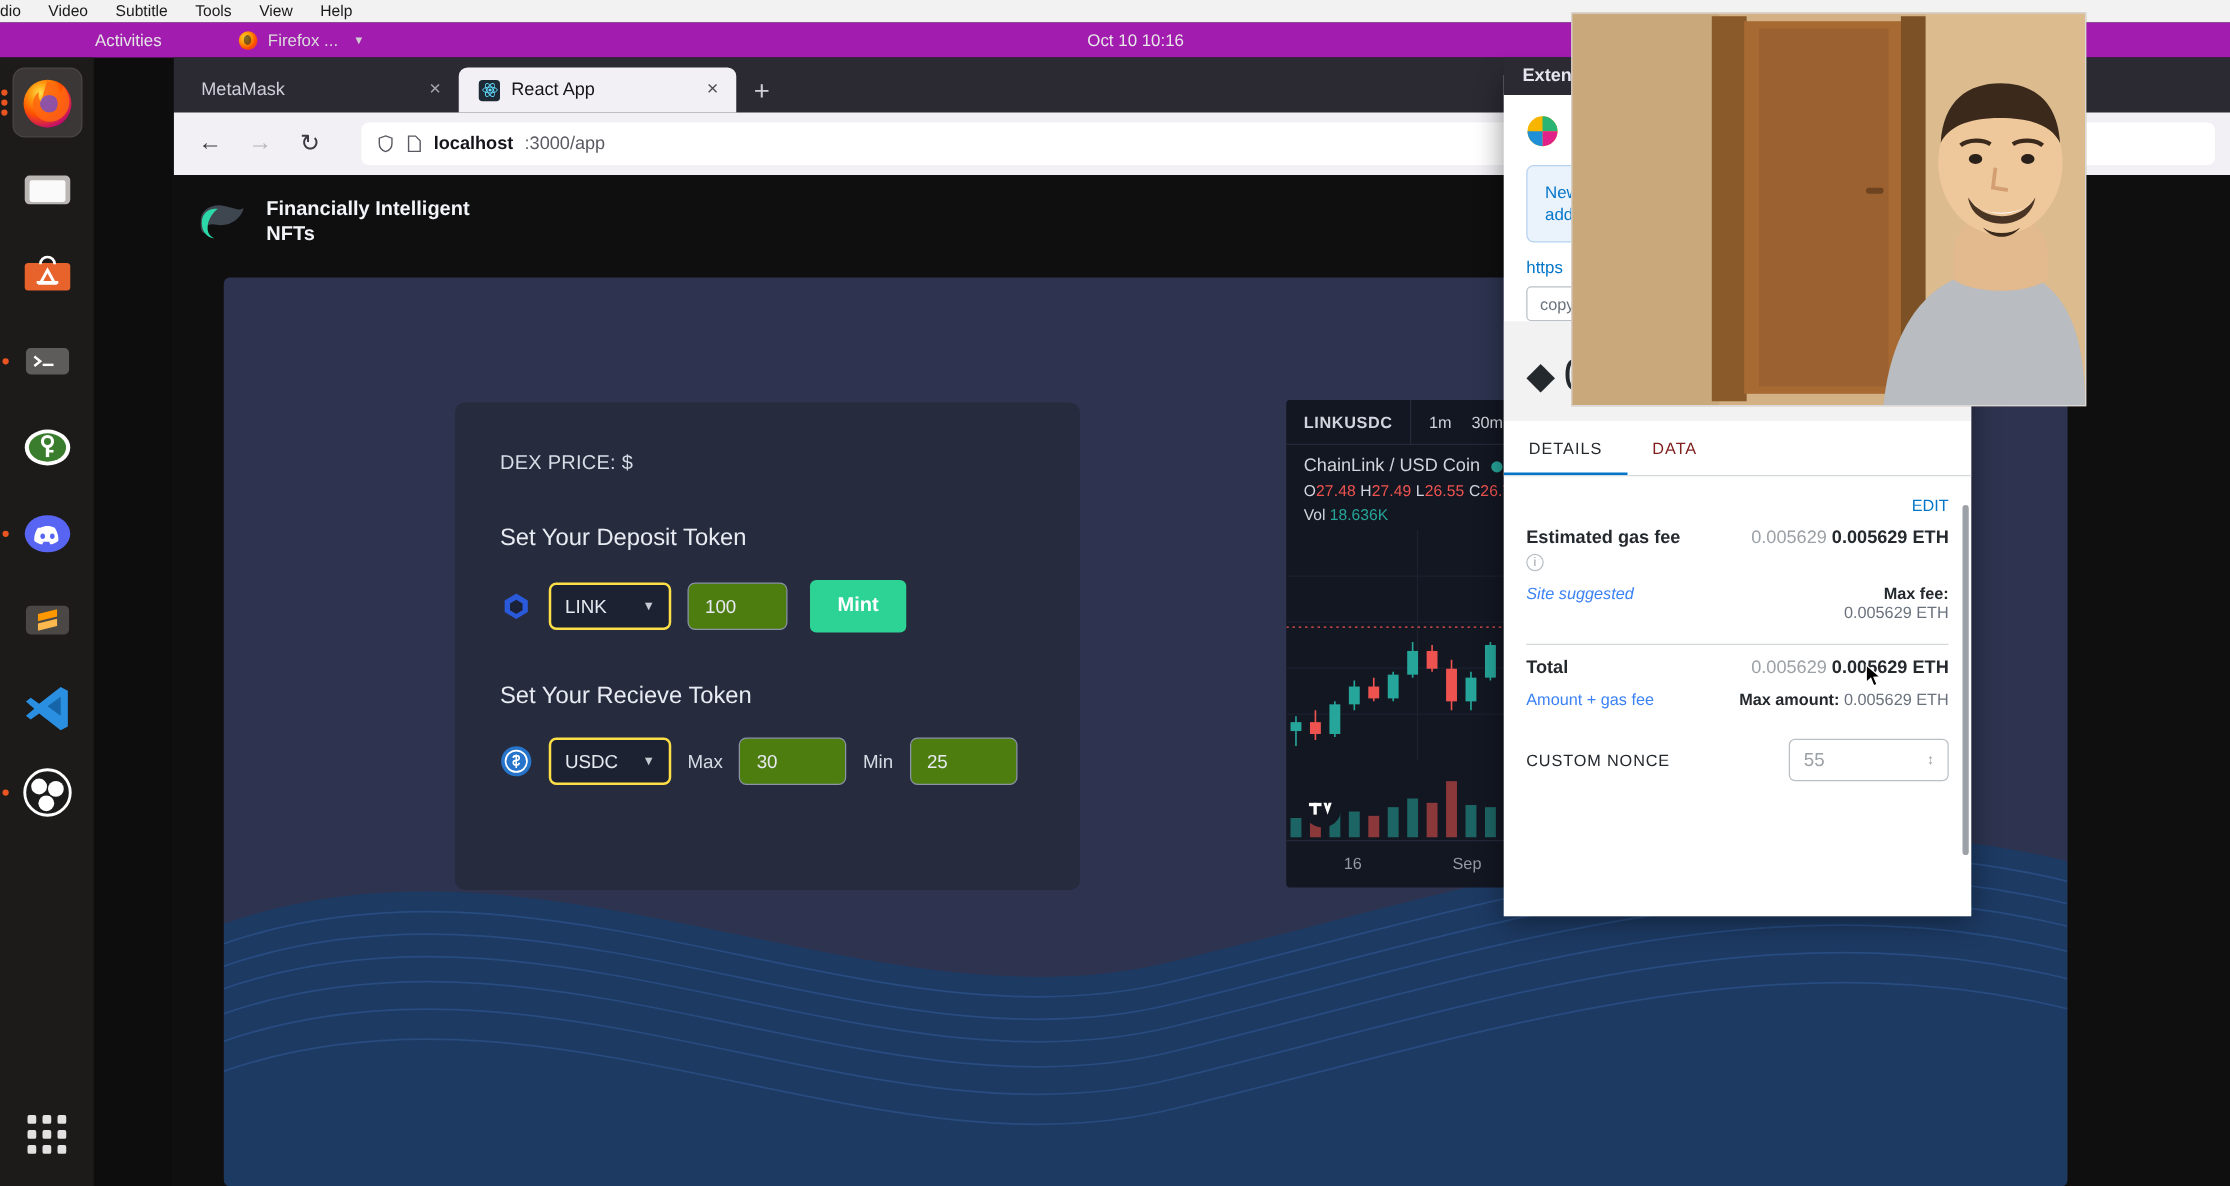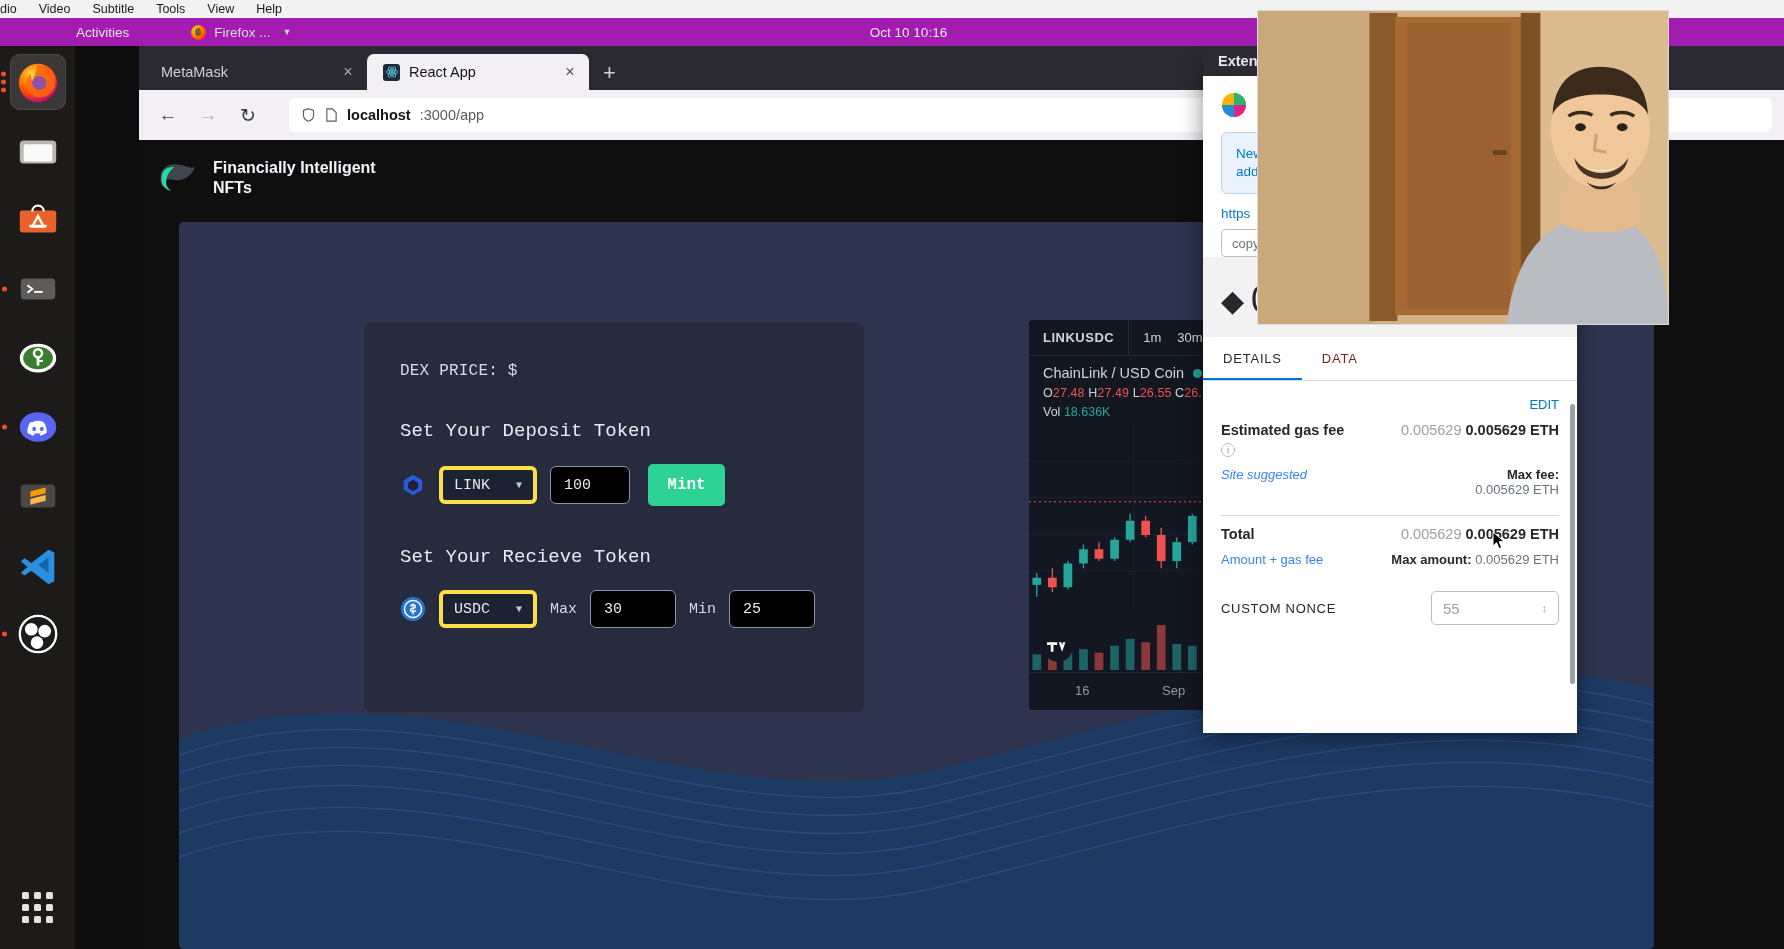--- a/index.html
+++ b/index.html
@@ -87,30 +87,30 @@
   .brand { display: flex; align-items: center; gap: 14px; padding: 18px 0 0 16px; }
   .brandmark { width: 44px; height: 40px; }
   .brandtext { color: #f2f4f8; font-weight: 700; font-size: 16px; line-height: 1.28; }
 
   .appcard { position: absolute; left: 40px; top: 82px; width: 1475px; height: 727px;
     background: #2e3450; border-radius: 5px; overflow: hidden; }
   .wave { position:absolute; left:0; bottom:0; width:100%; height:330px; overflow:hidden; }
   .wave svg { position:absolute; left:0; bottom:0; width:100%; height:100%; }
 
   .panel { position: absolute; left: 185px; top: 100px; width: 500px; height: 390px;
-    background: #262b3d; border-radius: 8px; padding: 40px 36px; font-family: Liberation Mono, monospace; }
+    background: #262b3d; border-radius: 8px; padding: 40px 36px; }
   .dexprice { color: #d8dce6; font-size: 16px; letter-spacing: .2px; }
   .sectitle { color: #e8ebf2; font-size: 19px; margin-top: 40px; }
   .row { display: flex; align-items: center; gap: 13px; margin-top: 22px; }
   .tokicon { width: 26px; height: 26px; flex: 0 0 26px; }
-  .select { width: 98px; height: 38px; background: #1d2232; border: 4px solid #fde047;
+  .select { width: 98px; height: 38px; background: #1d2232; border: 2px solid #fde047;
     border-radius: 6px; color: #e6e9f0; font-size: 15px; display:flex; align-items:center;
     justify-content: space-between; padding: 0 11px; }
   .select .chev { font-size: 10px; opacity: .85; }
-  .txtin { height: 38px; background: #000000; border: 1px solid #8b93a7; border-radius: 6px;
+  .txtin { height: 38px; background: #4d7c0f; border: 1px solid #8b93a7; border-radius: 6px;
     color: #e6e9f0; font-size: 15px; display:flex; align-items:center; padding: 0 13px; }
   .txtin.w100 { width: 80px; }
   .txtin.w70 { width: 86px; }
   .mintbtn { width: 77px; height: 42px; background: #2dd295; border-radius: 5px; color: #ffffff;
     font-size: 16px; font-weight: 700; display:flex;align-items:center;justify-content:center; margin-left: 5px;}
   .lbl { color: #d6dae4; font-size: 15px; }
 
   
   .tvwidget { position: absolute; left: 850px; top: 98px; width: 420px; height: 390px;
     background: #131722; border-radius: 3px; overflow: hidden; }

